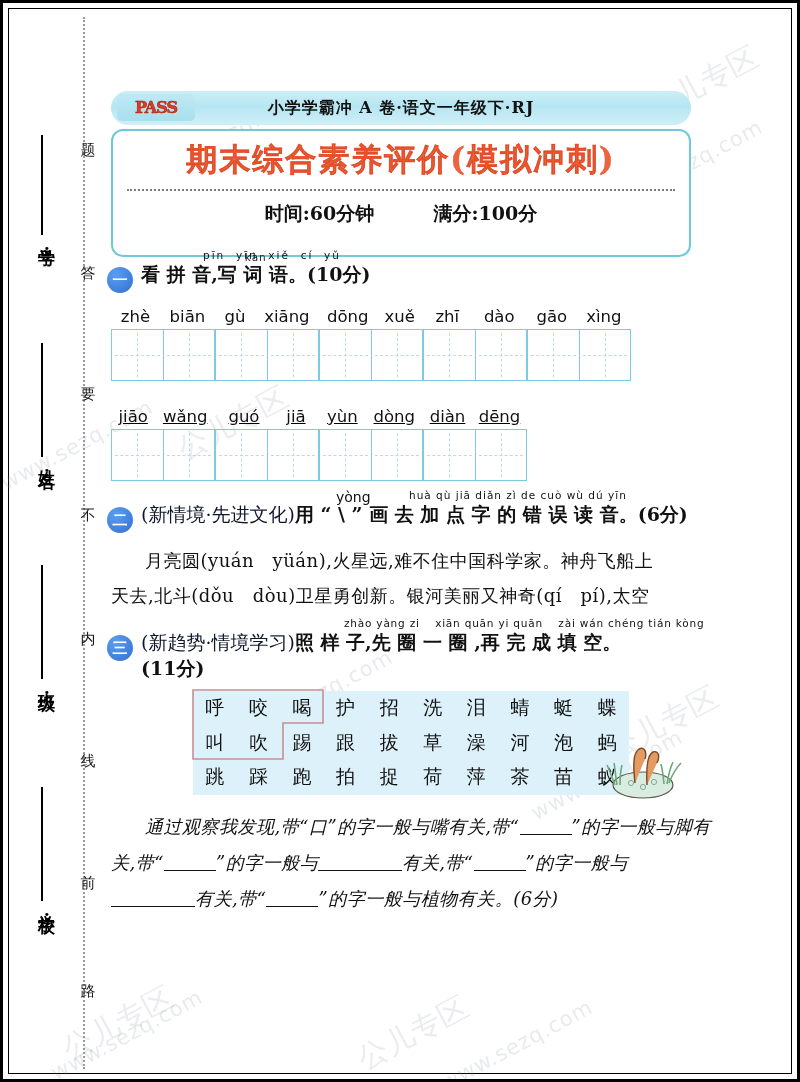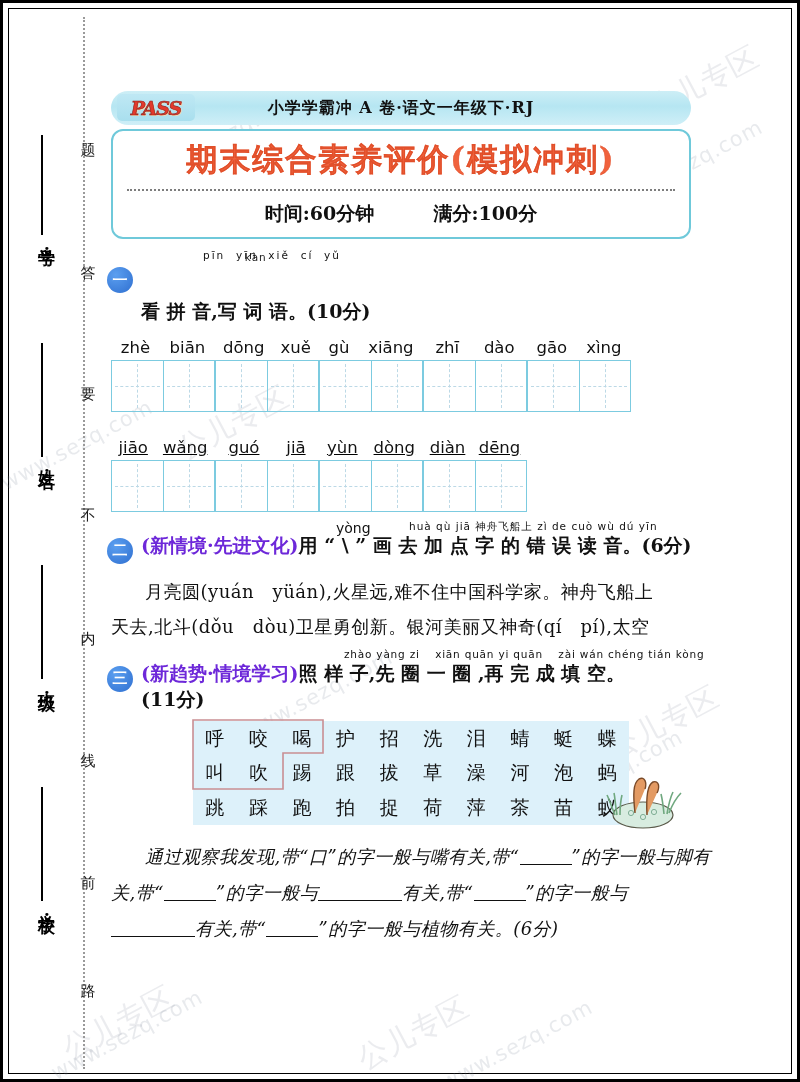--- a/index.html
+++ b/index.html
@@ -51,32 +51,32 @@
     background:linear-gradient(180deg,#cdeef6 0%,#b6e6f2 45%,#cfeff7 100%);
     display:flex;align-items:center;justify-content:center;
   }
   .pass-logo{
     position:absolute;left:6px;top:3px;width:78px;height:27px;border-radius:5px;
     background:linear-gradient(180deg,#bfe8f4,#a9dfee);
     display:flex;align-items:center;justify-content:center;
   }
   .pass-logo span{
     font-family:"DejaVu Serif","Liberation Serif",serif;
-    font-weight:bold;font-style:italic;font-size:19px;
+    font-weight:bold;font-size:16px;
     color:#e2392c;letter-spacing:-1px;
     -webkit-text-stroke:.6px #8d2018;
     text-shadow:1px 1px 0 #f7d9b0;
   }
   .head-sub{
     font-family:"DejaVu Serif","Liberation Serif",serif;
     font-weight:bold;font-size:16px;color:#111;letter-spacing:1px;
   }
   .head-box{
     margin-top:4px;border:2px solid #6fc9da;border-radius:12px;
-    background:#fff;padding:8px 0 10px;
+    background:#fff;padding:8px 0 28px;
   }
   .head-title{
     text-align:center;
     font-family:"DejaVu Serif","Liberation Serif",serif;
     font-weight:bold;font-size:31px;color:#f0623d;letter-spacing:2px;
     -webkit-text-stroke:.4px #e14f2a;
   }
   .head-dots{margin:8px 14px 0;border-top:2px dotted #7d7d7d;}
   .head-meta{
     margin-top:10px;text-align:center;
@@ -93,24 +93,24 @@
     position:absolute;left:-4px;top:4px;width:26px;height:26px;border-radius:50%;
     background:radial-gradient(circle at 34% 30%,#5b9ff0,#2f6fd0);
     color:#fff;display:flex;align-items:center;justify-content:center;
     font-family:"DejaVu Serif","Liberation Serif",serif;font-size:15px;font-weight:bold;
   }
   .qtext{
     margin-left:30px;
     font-family:"DejaVu Serif","Liberation Serif",serif;
     font-weight:bold;font-size:19px;color:#111;line-height:1.25;
   }
-  .tagred{color:#6d28d9;font-weight:bold;}
+  .tagred{color:#0f172a;font-weight:normal;}
   .py-above{position:relative;}
   .ruby{display:inline-block;position:relative;}
-  .ruby > .rb{display:block;margin-top:37px;}
+  .ruby > .rb{display:block;}
   .ruby > .rt{
     position:absolute;left:50%;transform:translateX(-50%);
     bottom:100%;margin-bottom:-1px;
     font-family:"DejaVu Sans","Liberation Sans",sans-serif;
     font-size:10.5px;font-weight:normal;color:#222;white-space:nowrap;
     letter-spacing:1px;
   }
 
   
   .grid-row{display:flex;justify-content:flex-start;margin:14px 0 2px;}
@@ -239,32 +239,32 @@
          <span>zhè</span>
          <span>biān</span>
        </div>
        <div class="tzg">
             <div class="cell"></div>
             <div class="cell"></div>
           </div>
      </div>
      <div class="grid-item">
        <div class="grid-py">
+         <span>gù</span>
+         <span>xiāng</span>
+       </div>
+       <div class="tzg">
+            <div class="cell"></div>
+            <div class="cell"></div>
+          </div>
+     </div>
+     <div class="grid-item">
+       <div class="grid-py">
          <span>dōng</span>
          <span>xuě</span>
-       </div>
-       <div class="tzg">
-            <div class="cell"></div>
-            <div class="cell"></div>
-          </div>
-     </div>
-     <div class="grid-item">
-       <div class="grid-py">
-         <span>gù</span>
-         <span>xiāng</span>
        </div>
        <div class="tzg">
             <div class="cell"></div>
             <div class="cell"></div>
           </div>
      </div>
      <div class="grid-item">
        <div class="grid-py">
          <span>zhī</span>
          <span>dào</span>
@@ -327,21 +327,21 @@
             <div class="cell"></div>
           </div>
      </div>
    </div>
 
    <div class="qhead" style="margin-top:22px;">
      <div class="qnum">二</div>
      <div class="qtext" style="position:relative;">
        <span class="tagred">(新情境·先进文化)</span><span>用 “ \ ” 画 去 加 点 字 的 错 误 读 音。(6分)</span>
        <span style="position:absolute;left:195px;top:-14px;font-size:14px;font-weight:normal;font-family:'DejaVu Sans',sans-serif;">yòng</span>
-       <span style="position:absolute;left:268px;top:-14px;font-size:10.5px;font-weight:normal;font-family:'DejaVu Sans',sans-serif;letter-spacing:1px;">huà qù jiā 神舟飞船上 zì de cuò wù dú yīn</span>
+       <span style="position:absolute;left:268px;top:-14px;font-size:10.5px;font-weight:normal;font-family:'DejaVu Sans',sans-serif;letter-spacing:1px;">huà qù jiā diǎn zì de cuò wù dú yīn</span>
      </div>
    </div>
 
    <div class="para">
      <span class="ind"></span><span>月亮圆(yuán　yüán),火星远,难不住中国科学家。神舟飞船上</span><br>
      <span>天去,北斗(dǒu　dòu)卫星勇创新。银河美丽又神奇(qí　pí),太空</span><br>
    </div>
 
    <div class="qhead" style="margin-top:18px;">
      <div class="qnum">三</div>

